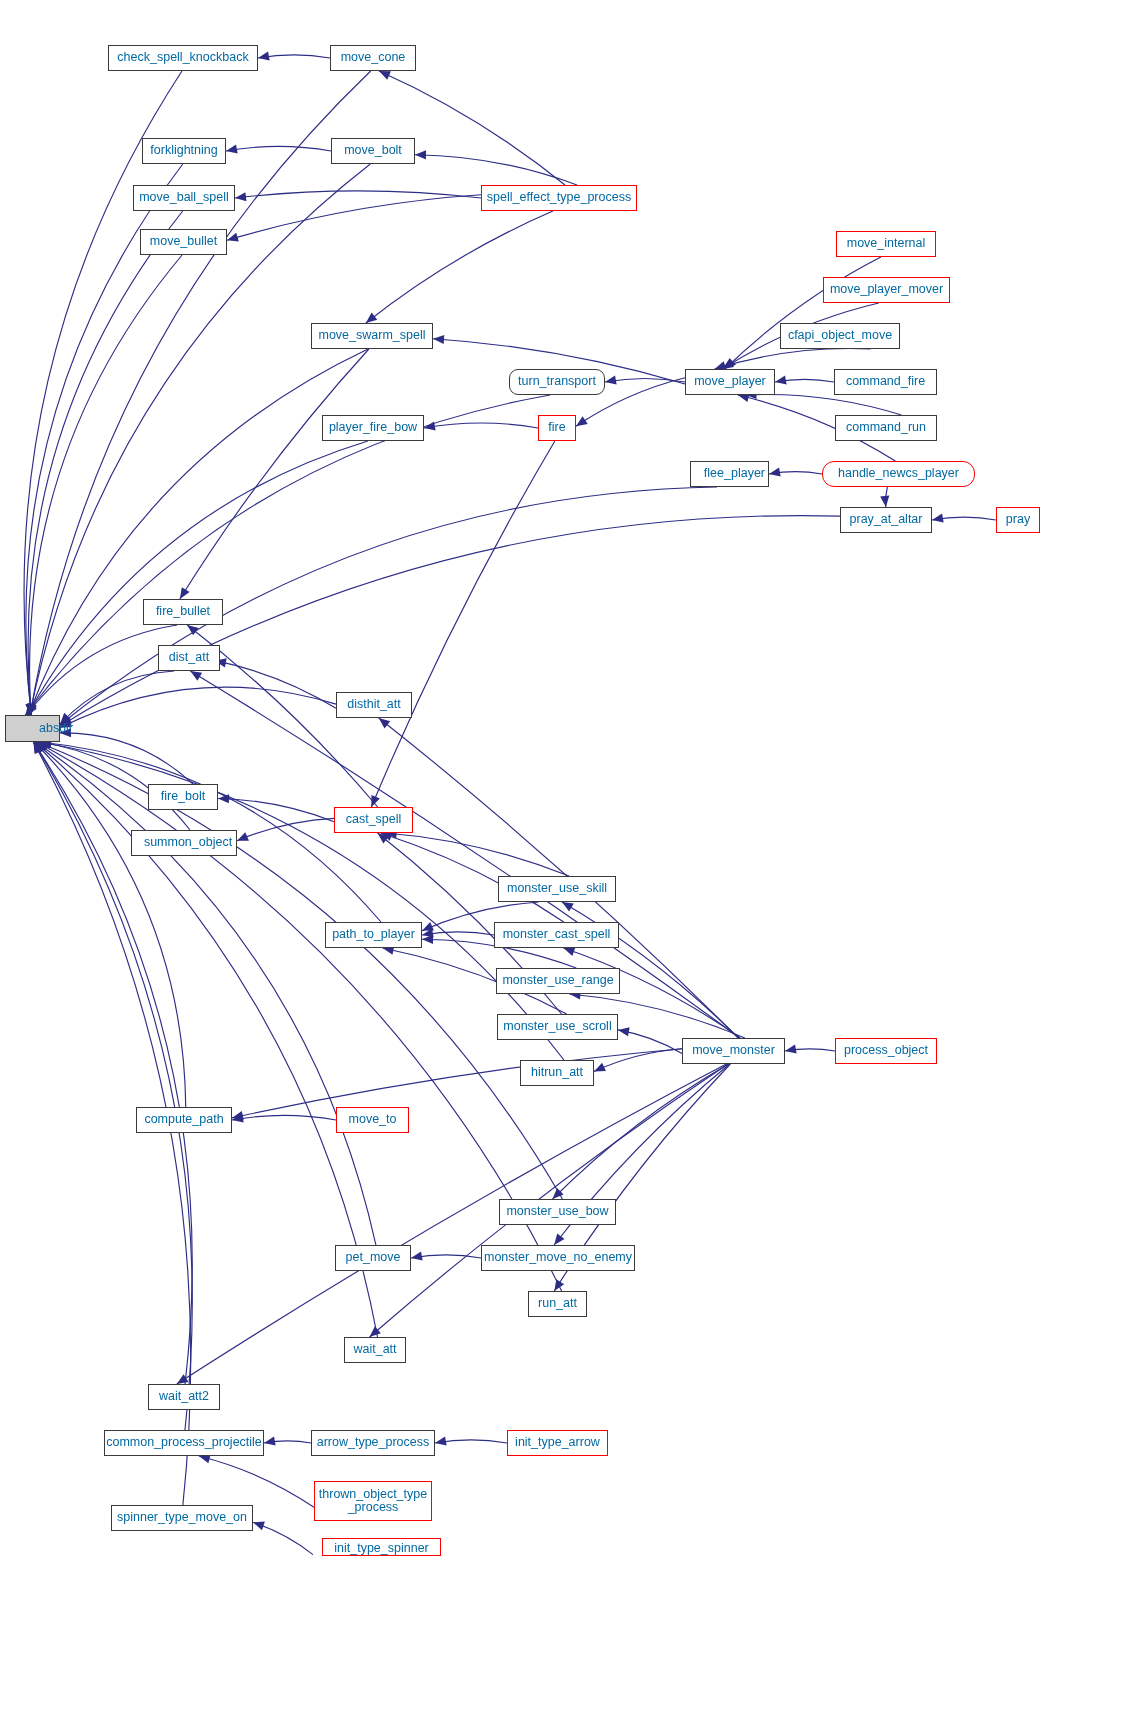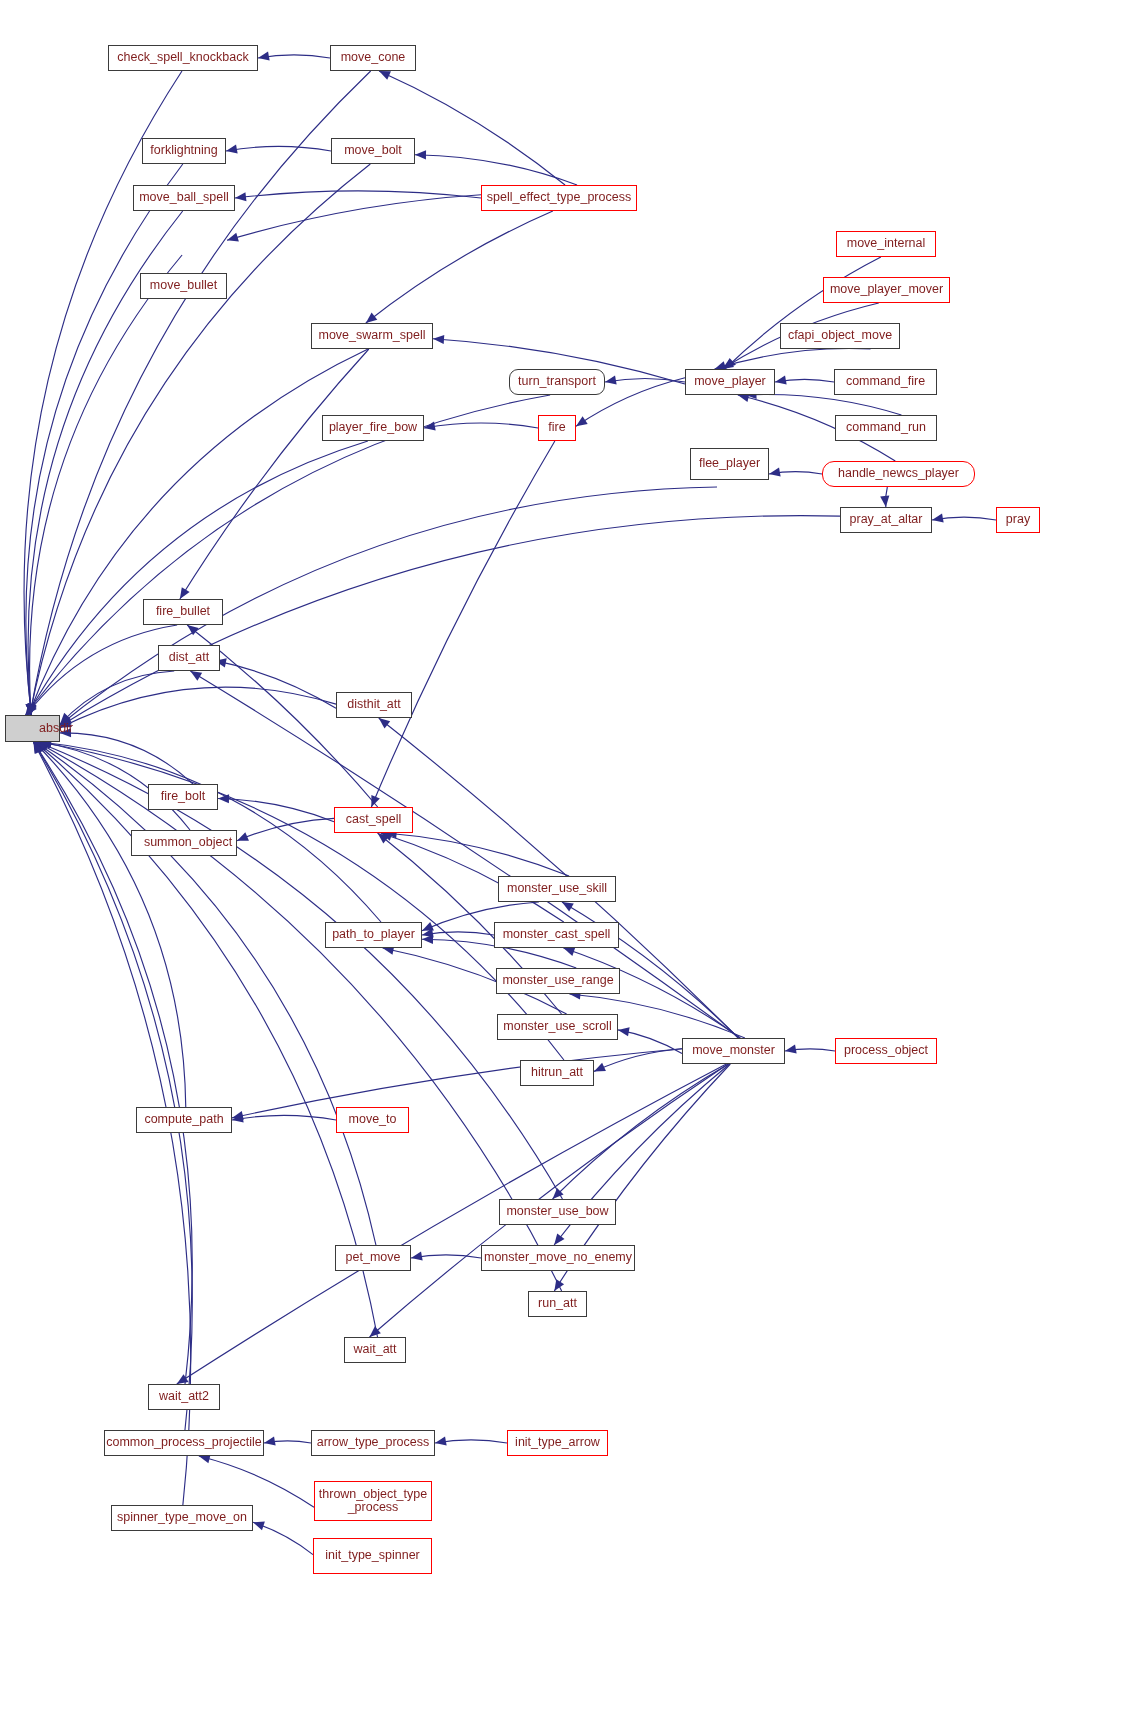--- a/index.html
+++ b/index.html
@@ -6,21 +6,21 @@
   body{font-family:"Liberation Sans",sans-serif;}
   #graph{position:relative;width:1147px;height:1721px;background:#fff;overflow:hidden;}
   svg#edges{position:absolute;left:0;top:0;width:1147px;height:1721px;}
   .node{
     position:absolute;
     box-sizing:border-box;
     border:1px solid #3b3b3b;
     background:#ffffff;
     display:flex;align-items:center;justify-content:center;
     font-size:12.5px;
-    color:#7f1d1d;
+    color:#0369a1;
     line-height:1.05;
     text-align:center;
     white-space:pre-line;
     letter-spacing:0px;
   }
   .node.red{border:1px solid #ff0000;}
   .node.root{background:#cfcfcf;border:1px solid #3b3b3b;}
   .node span{display:block;padding:0 3px;}
 </style>
 </head>
@@ -188,32 +188,32 @@
       <polygon points="33.39472767574414,742 42.65176581817682,749.5144690317777 34.54665805084665,753.8673104118379" fill="#2d2d86"></polygon>
     </svg>
   <div id="nodes-layer">
       <div class="node root" style="left: 5px; top: 715px; width: 55px; height: 27px; padding-left: 47px;"><span>absdir</span></div>
       <div class="node" style="left: 108px; top: 45px; width: 150px; height: 26px;"><span>check_spell_knockback</span></div>
       <div class="node" style="left: 330px; top: 45px; width: 86px; height: 26px;"><span>move_cone</span></div>
       <div class="node" style="left: 142px; top: 138px; width: 84px; height: 26px;"><span>forklightning</span></div>
       <div class="node" style="left: 331px; top: 138px; width: 84px; height: 26px;"><span>move_bolt</span></div>
       <div class="node red" style="left: 481px; top: 185px; width: 156px; height: 26px;"><span>spell_effect_type_process</span></div>
       <div class="node" style="left: 133px; top: 185px; width: 102px; height: 26px;"><span>move_ball_spell</span></div>
-      <div class="node" style="left: 140px; top: 229px; width: 87px; height: 26px; margin-top: 44px;"><span>move_bullet</span></div>
+      <div class="node" style="left: 140px; top: 229px; width: 87px; height: 26px;"><span>move_bullet</span></div>
       <div class="node red" style="left: 836px; top: 231px; width: 100px; height: 26px;"><span>move_internal</span></div>
       <div class="node red" style="left: 823px; top: 277px; width: 127px; height: 26px;"><span>move_player_mover</span></div>
       <div class="node" style="left: 311px; top: 323px; width: 122px; height: 26px;"><span>move_swarm_spell</span></div>
       <div class="node" style="left: 780px; top: 323px; width: 120px; height: 26px;"><span>cfapi_object_move</span></div>
       <div class="node" style="left: 509px; top: 369px; width: 96px; height: 26px; border-radius: 9px;"><span>turn_transport</span></div>
       <div class="node" style="left: 685px; top: 369px; width: 90px; height: 26px;"><span>move_player</span></div>
       <div class="node" style="left: 834px; top: 369px; width: 103px; height: 26px;"><span>command_fire</span></div>
       <div class="node" style="left: 322px; top: 415px; width: 102px; height: 26px;"><span>player_fire_bow</span></div>
       <div class="node red" style="left: 538px; top: 415px; width: 38px; height: 26px;"><span>fire</span></div>
       <div class="node" style="left: 835px; top: 415px; width: 102px; height: 26px;"><span>command_run</span></div>
-      <div class="node" style="left: 690px; top: 448px; width: 79px; height: 32px;"><span>flee_player</span></div>
+      <div class="node" style="left: 690px; top: 461px; width: 79px; height: 26px; justify-content: flex-end;"><span>flee_player</span></div>
       <div class="node red" style="left: 822px; top: 461px; width: 153px; height: 26px; border-radius: 12px;"><span>handle_newcs_player</span></div>
       <div class="node" style="left: 840px; top: 507px; width: 92px; height: 26px;"><span>pray_at_altar</span></div>
       <div class="node red" style="left: 996px; top: 507px; width: 44px; height: 26px;"><span>pray</span></div>
       <div class="node" style="left: 143px; top: 599px; width: 80px; height: 26px;"><span>fire_bullet</span></div>
       <div class="node" style="left: 158px; top: 645px; width: 62px; height: 26px;"><span>dist_att</span></div>
       <div class="node" style="left: 336px; top: 692px; width: 76px; height: 26px;"><span>disthit_att</span></div>
       <div class="node" style="left: 148px; top: 784px; width: 70px; height: 26px;"><span>fire_bolt</span></div>
       <div class="node red" style="left: 334px; top: 807px; width: 79px; height: 26px;"><span>cast_spell</span></div>
       <div class="node" style="left: 131px; top: 830px; width: 106px; height: 26px; padding-left: 8px;"><span>summon_object</span></div>
       <div class="node" style="left: 498px; top: 876px; width: 118px; height: 26px;"><span>monster_use_skill</span></div>
@@ -231,15 +231,15 @@
       <div class="node" style="left: 481px; top: 1245px; width: 154px; height: 26px;"><span>monster_move_no_enemy</span></div>
       <div class="node" style="left: 528px; top: 1291px; width: 59px; height: 26px;"><span>run_att</span></div>
       <div class="node" style="left: 344px; top: 1337px; width: 62px; height: 26px;"><span>wait_att</span></div>
       <div class="node" style="left: 148px; top: 1384px; width: 72px; height: 26px;"><span>wait_att2</span></div>
       <div class="node" style="left: 104px; top: 1430px; width: 160px; height: 26px;"><span>common_process_projectile</span></div>
       <div class="node" style="left: 311px; top: 1430px; width: 124px; height: 26px;"><span>arrow_type_process</span></div>
       <div class="node red" style="left: 507px; top: 1430px; width: 101px; height: 26px;"><span>init_type_arrow</span></div>
       <div class="node red" style="left: 314px; top: 1481px; width: 118px; height: 40px;"><span>thrown_object_type
 _process</span></div>
       <div class="node" style="left: 111px; top: 1505px; width: 142px; height: 26px;"><span>spinner_type_move_on</span></div>
-      <div class="node red" style="left: 313px; top: 1538px; width: 119px; height: 36px;"><span>init_type_spinner</span></div>
+      <div class="node red" style="left: 322px; top: 1538px; width: 119px; height: 18px; align-items: flex-end;"><span>init_type_spinner</span></div>
     </div>
 </div>
 
 </body></html>

